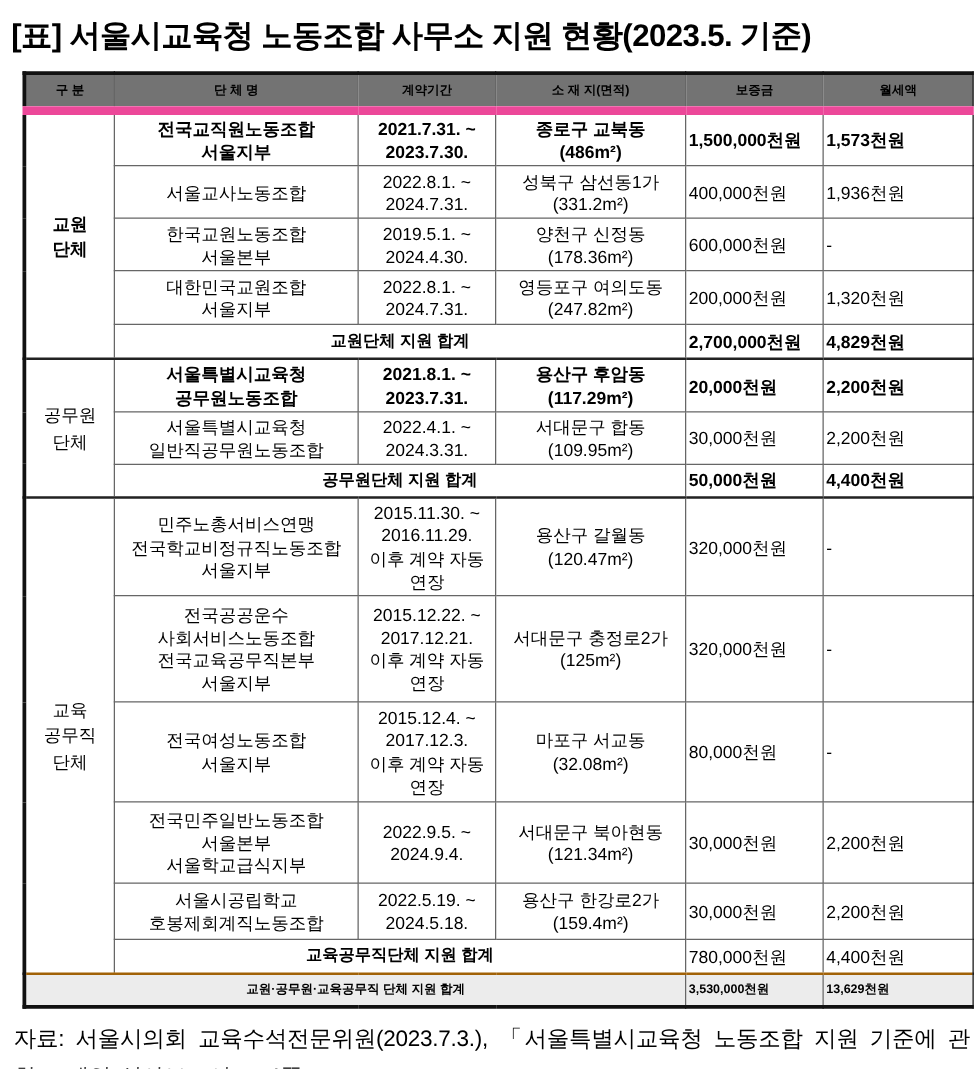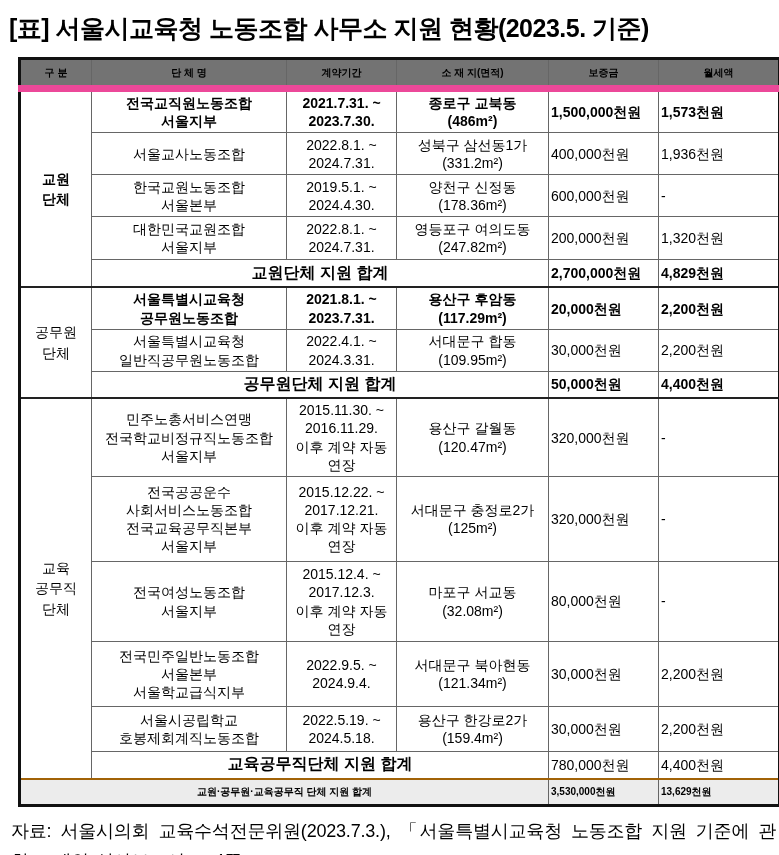--- a/index.html
+++ b/index.html
@@ -47,21 +47,21 @@
     font-size: 10px;
     font-weight: bold;
     height: 30px;
     border-bottom: 7px solid #ec4899;
   }
   td.money { text-align: left; }
   td.deposit { padding-right: 13px; }
   td.rent { padding-right: 21px; }
   tr.bold-row td { font-weight: bold; }
   td.cat { line-height: 1.45; }
-  td.sub-label { font-weight: bold; font-size: 16px; }
+  td.sub-label { font-weight: bold; font-size: 13px; }
   tr.section-start td { border-top: 2px solid #222; }
   tr.h-r1 { height: 43px; }
   tr.h-r2 { height: 42px; }
   tr.h-r3 { height: 42px; }
   tr.h-r4 { height: 43px; }
   tr.h-sub { height: 27px; }
   tr.h-r5 { height: 43px; }
   tr.h-r6 { height: 40px; }
   tr.h-r7 { height: 78px; }
   tr.h-r8 { height: 85px; margin-top: 16px; }

